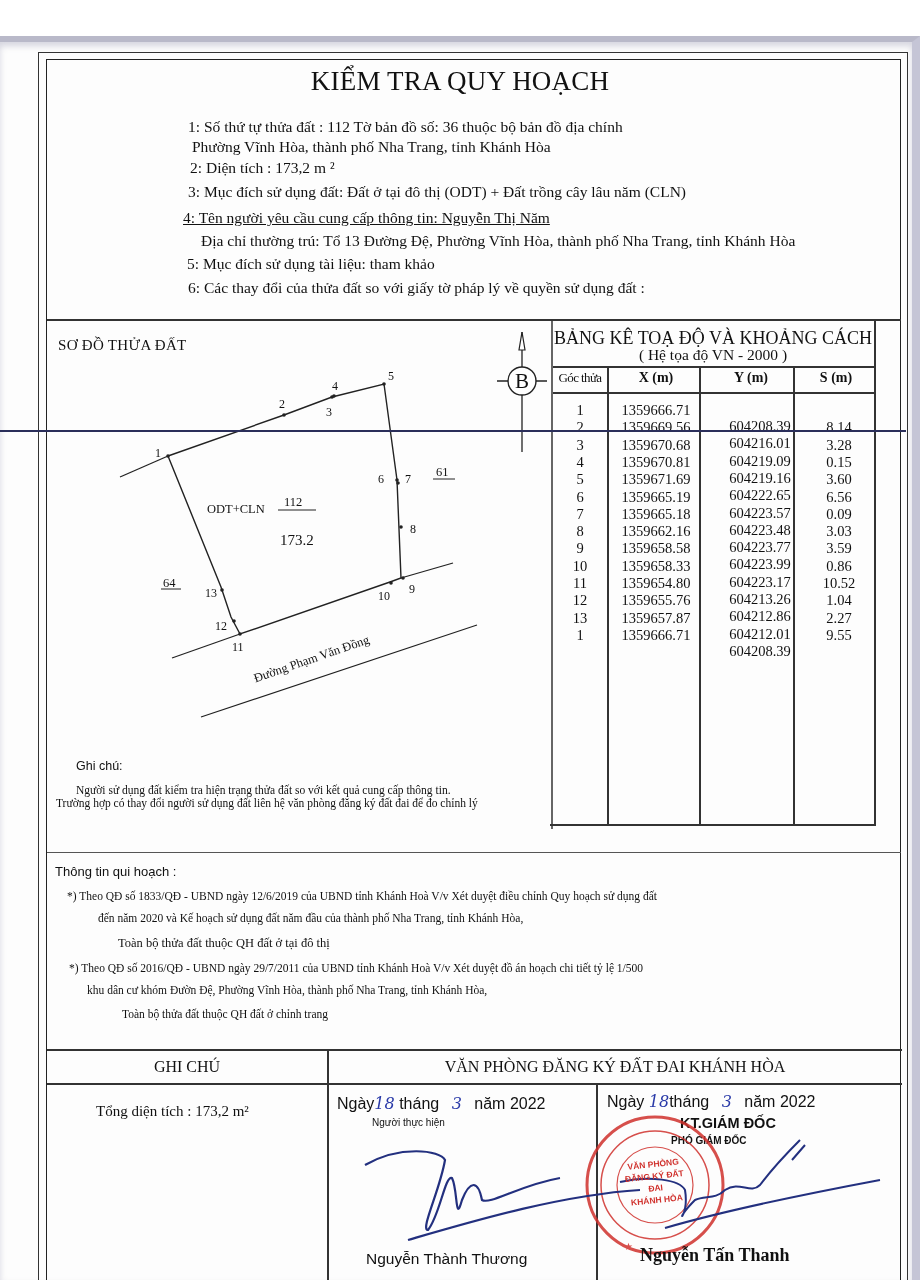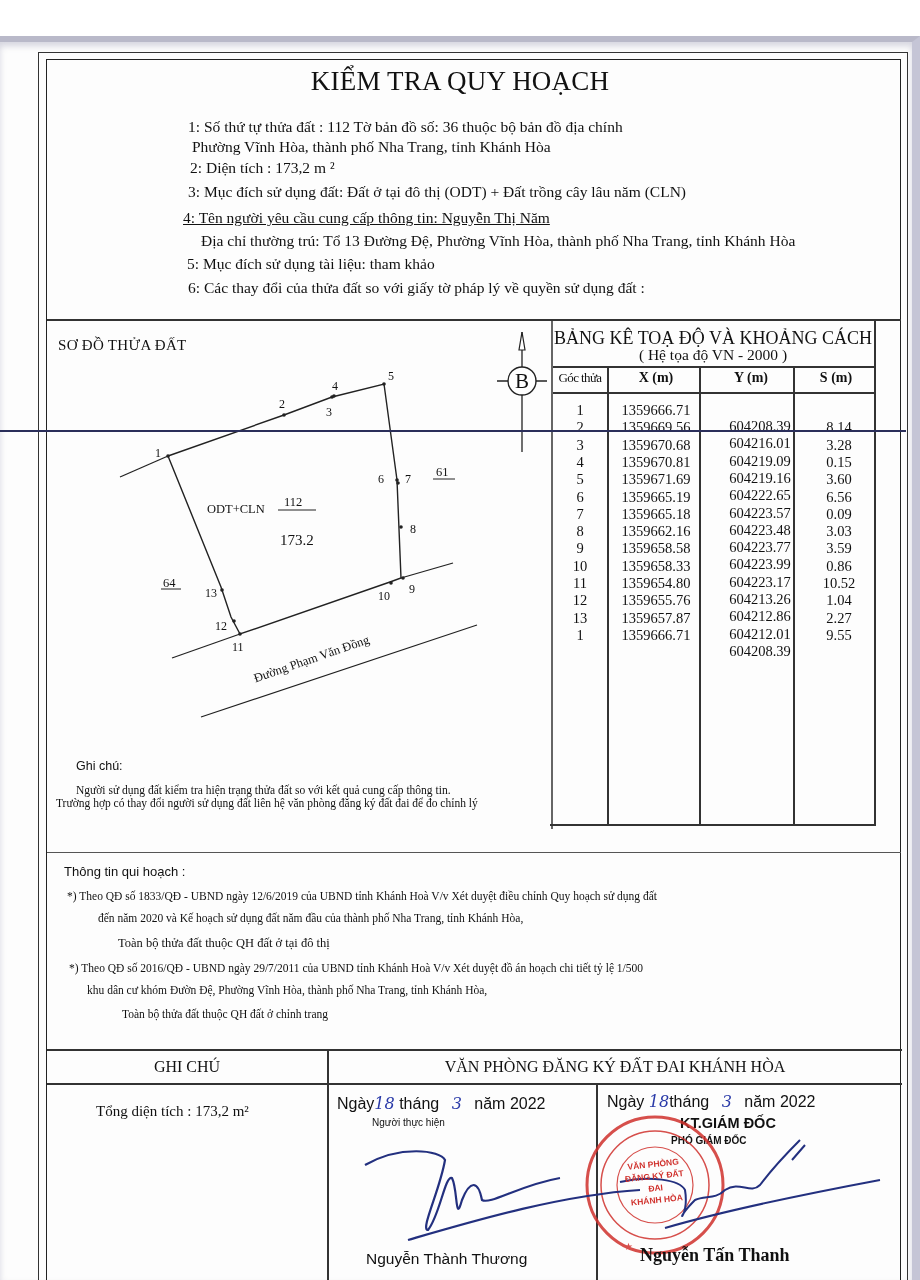--- a/index.html
+++ b/index.html
@@ -36,21 +36,21 @@
   .trow { position: absolute; left: 553px; width: 320px; height: 17.3px; font-size: 14.5px; }
   .trow span { position: absolute; top: 0; text-align: center; }
   .c-goc { left: 0; width: 54px; }
   .c-x { left: 48px; width: 110px; }
   .c-y { left: 152px; width: 110px; margin-top: 16px; }
   .c-s { left: 248px; width: 76px; }
 
   .note-label { position: absolute; left: 76px; top: 759px; font-family: "Liberation Sans", sans-serif; font-size: 12.5px; }
   .note-line { position: absolute; font-size: 11.5px; white-space: nowrap; }
 
-  .qh-label { position: absolute; left: 64px; top: 864px; font-family: "Liberation Sans", sans-serif; font-size: 13px; }
+  .qh-label { position: absolute; left: 55px; top: 864px; font-family: "Liberation Sans", sans-serif; font-size: 13px; }
   .qh-line { position: absolute; font-size: 11.5px; white-space: nowrap; }
 
   .sig-head { position: absolute; top: 1058px; font-size: 16px; text-align: center; }
   .sig-text { position: absolute; font-family: "Liberation Sans", sans-serif; font-size: 16px; white-space: nowrap; }
   .hand { color: #2a3aa8; font-family: "DejaVu Serif", serif; font-style: italic; }
   .total { position: absolute; left: 96px; top: 1103px; font-size: 15px; }
 
   .scan-line { position: absolute; left: 0; top: 430px; width: 906px; height: 1.6px; background: #2a2e5a; }
 </style>
 </head>

